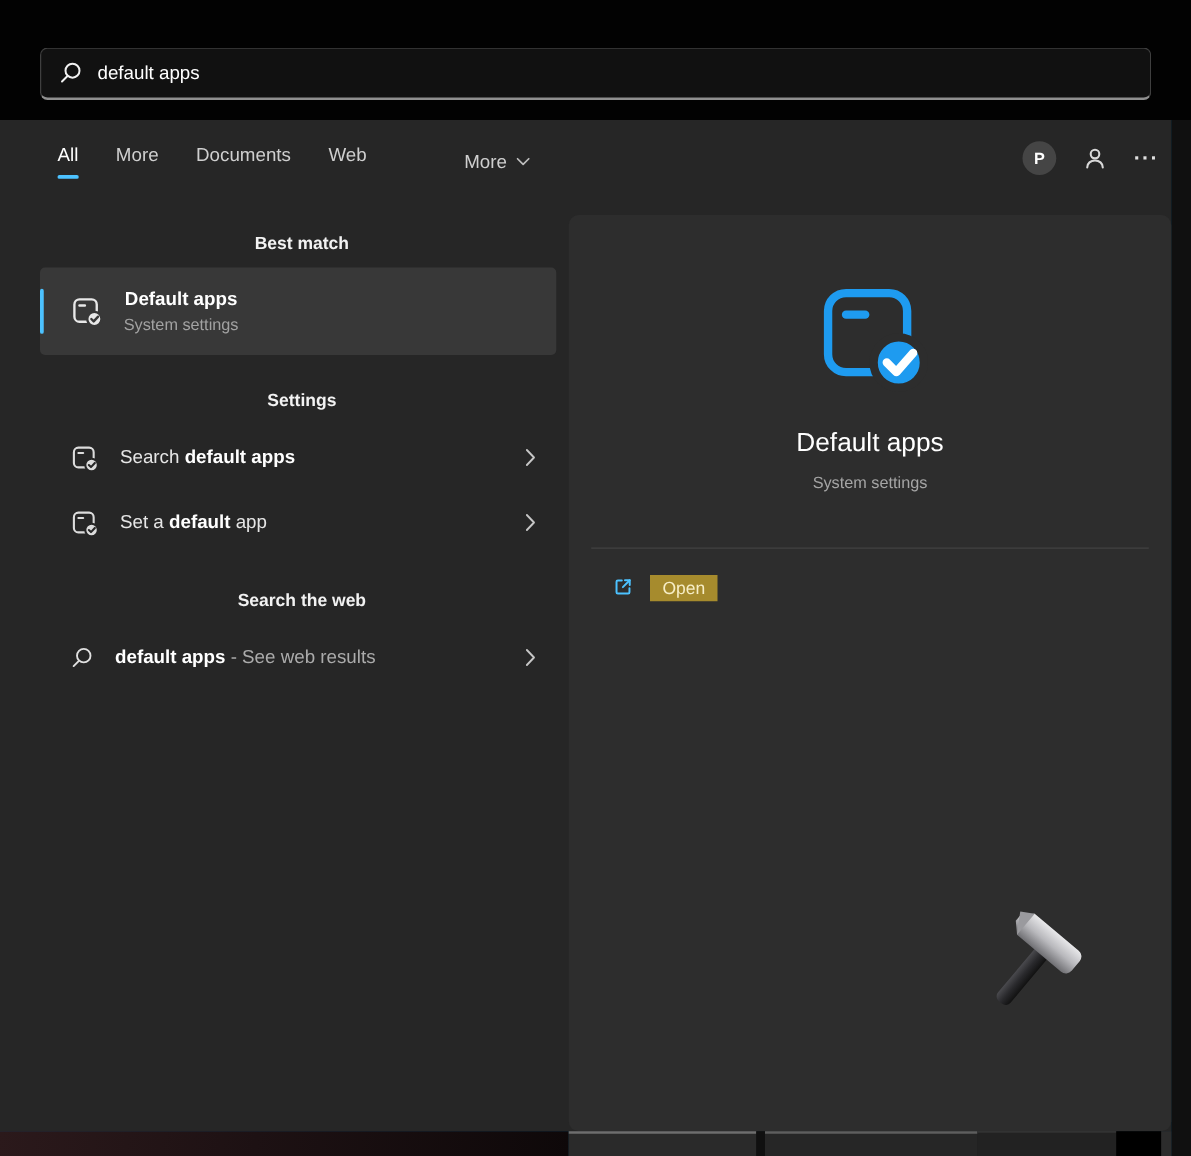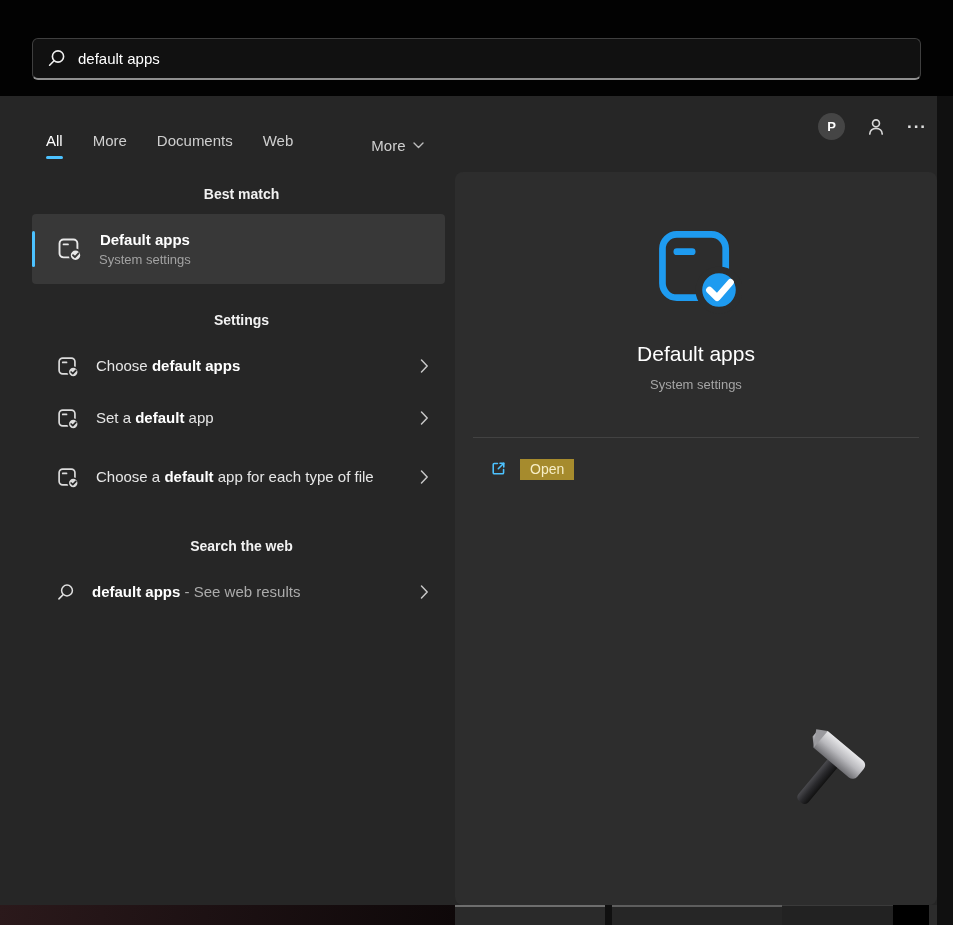--- a/index.html
+++ b/index.html
@@ -12,21 +12,21 @@
     border:1px solid #3f3f3f; border-bottom:2px solid #8f8f8f; border-radius:6px;
     display:flex; align-items:center; padding:0 14px; gap:12px; }
   .search-input { flex:1; background:transparent; border:none; outline:none; color:#fff;
     font-size:15px; font-family:inherit; }
 
   
   .main-bg { position:absolute; left:0; top:96px; width:937px; height:809px; background:#262626; }
   .right-edge { position:absolute; left:937px; top:96px; width:16px; height:829px; background:#101010; }
 
   
-  .tabs { position:absolute; top:132px; left:46px; display:flex; gap:30px; }
+  .tabs { position:absolute; top:116px; left:46px; display:flex; gap:30px; }
   .tab { font-size:15px; color:#cfcfcf; cursor:default; }
   .tab .underline { display:none; }
   .tab.active { color:#fff; }
   .tab.active .underline { display:block; height:3px; background:#4cc2ff; border-radius:2px; margin-top:7px; }
   .tab-more { display:flex; align-items:center; gap:7px;margin-left:48px; }
 
   .top-icons { position:absolute; top:113px; right:26px; display:flex; align-items:center; gap:21px; }
   .avatar { width:27px; height:27px; border-radius:50%; background:#454545; color:#fff; font-size:13px;
     font-weight:700; display:flex; align-items:center; justify-content:center; }
   .dots { color:#e0e0e0; font-size:17px; font-weight:700; letter-spacing:1px; line-height:27px; }
@@ -143,21 +143,21 @@
 
     <div class="result-row">
       <span style="display:flex;">
         <svg width="23" height="23" viewBox="0 0 96 96" fill="none">
           <rect x="13" y="13" width="66" height="66" rx="15" stroke="#dcdcdc" stroke-width="7"></rect>
           <line x1="28" y1="31" x2="44" y2="31" stroke="#dcdcdc" stroke-width="7" stroke-linecap="round"></line>
           <circle cx="72" cy="71" r="21" fill="#dcdcdc" stroke="#262626" stroke-width="7"></circle>
           <path d="M63 71 l7 7 l13 -14" stroke="#262626" stroke-width="7" fill="none" stroke-linecap="round" stroke-linejoin="round"></path>
         </svg>
       </span>
-      <div class="item-text"><span>Choose </span><b>default apps</b><span></span></div>
+      <div class="item-text"><span>Search </span><b>default apps</b><span></span></div>
       <span class="chev">
         <svg width="9" height="15" viewBox="0 0 9 15" fill="none">
             <path d="M1.5 1.5 L7.2 7.5 L1.5 13.5" stroke="#c6c6c6" stroke-width="1.5" stroke-linecap="round" stroke-linejoin="round"></path>
           </svg>
       </span>
     </div>
 
     <div class="result-row">
       <span style="display:flex;">
         <svg width="23" height="23" viewBox="0 0 96 96" fill="none">
@@ -168,36 +168,20 @@
         </svg>
       </span>
       <div class="item-text"><span>Set a </span><b>default</b><span> app</span></div>
       <span class="chev">
         <svg width="9" height="15" viewBox="0 0 9 15" fill="none">
             <path d="M1.5 1.5 L7.2 7.5 L1.5 13.5" stroke="#c6c6c6" stroke-width="1.5" stroke-linecap="round" stroke-linejoin="round"></path>
           </svg>
       </span>
     </div>
 
-    <div class="result-row" style="min-height:66px;">
-      <span style="display:flex;">
-        <svg width="23" height="23" viewBox="0 0 96 96" fill="none">
-          <rect x="13" y="13" width="66" height="66" rx="15" stroke="#dcdcdc" stroke-width="7"></rect>
-          <line x1="28" y1="31" x2="44" y2="31" stroke="#dcdcdc" stroke-width="7" stroke-linecap="round"></line>
-          <circle cx="72" cy="71" r="21" fill="#dcdcdc" stroke="#262626" stroke-width="7"></circle>
-          <path d="M63 71 l7 7 l13 -14" stroke="#262626" stroke-width="7" fill="none" stroke-linecap="round" stroke-linejoin="round"></path>
-        </svg>
-      </span>
-      <div class="item-text"><span>Choose a </span><b>default</b><span> app for each type of file</span></div>
-      <span class="chev">
-        <svg width="9" height="15" viewBox="0 0 9 15" fill="none">
-            <path d="M1.5 1.5 L7.2 7.5 L1.5 13.5" stroke="#c6c6c6" stroke-width="1.5" stroke-linecap="round" stroke-linejoin="round"></path>
-          </svg>
-      </span>
-    </div>
 
     <div class="section-header spaced">Search the web</div>
 
     <div class="result-row">
       <span style="display:flex;">
         <svg width="19" height="19" viewBox="0 0 19 19" fill="none">
           <circle cx="11" cy="7.5" r="5.4" stroke="#e0e0e0" stroke-width="1.5"></circle>
           <line x1="6.9" y1="11.9" x2="2.9" y2="15.9" stroke="#e0e0e0" stroke-width="1.5" stroke-linecap="round"></line>
         </svg>
       </span>

